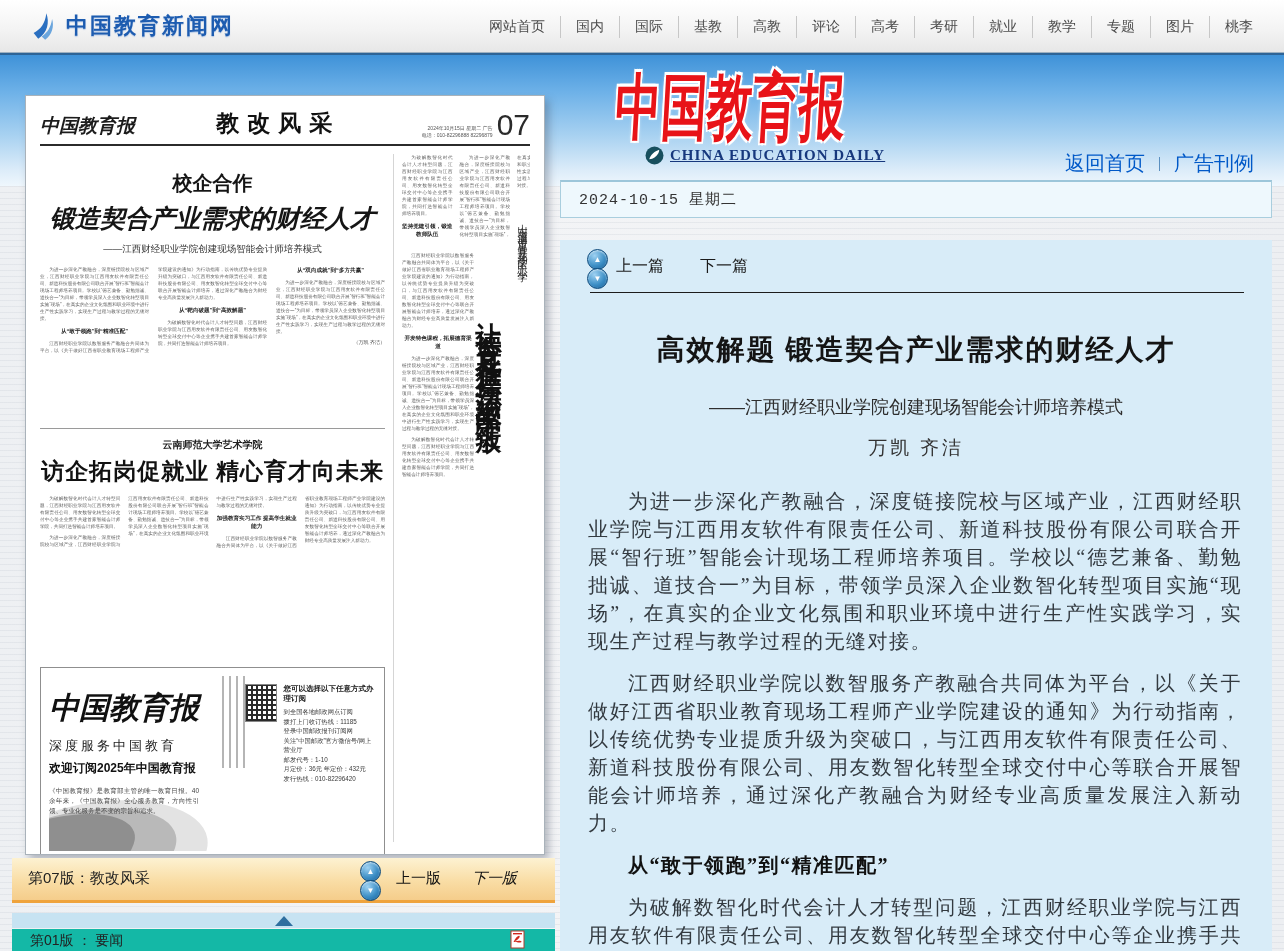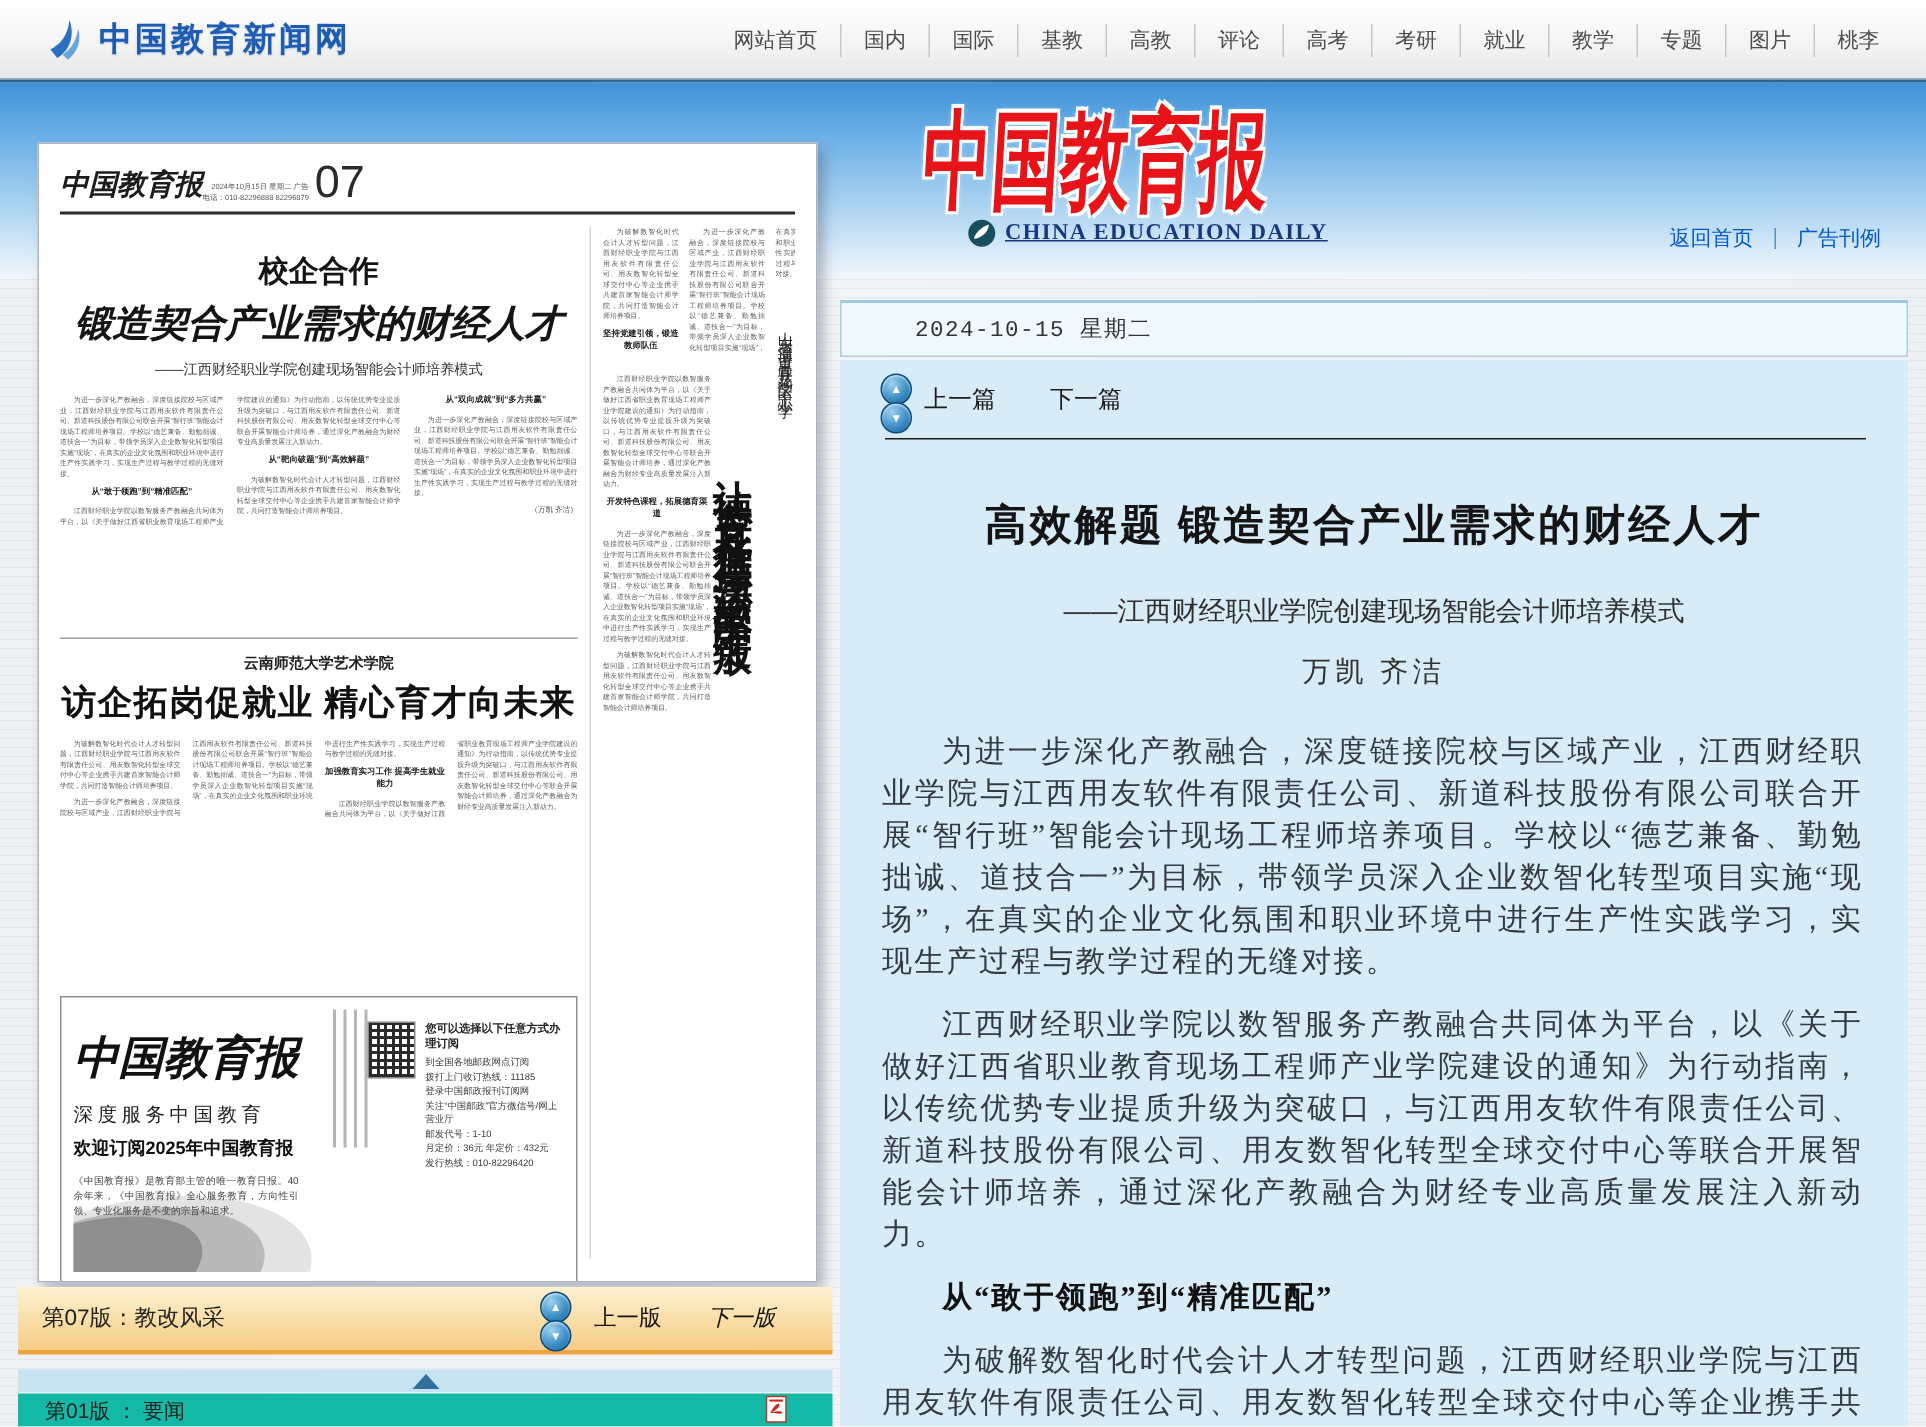--- a/index.html
+++ b/index.html
@@ -26,21 +26,21 @@
   .sky { position:absolute; left:0; top:53px; width:1284px; height:133px;
     border-top:2px solid #2e6496;
     background:linear-gradient(180deg,#3f92d8 0%,#6db1e8 28%,#a9d2f1 62%,#dcecf9 88%,#eff7fd 100%); }
   .mast-brand { position:absolute; left:618px; top:60px; font-family:"Liberation Serif","DejaVu Serif",serif;
     font-weight:bold; font-size:56px; color:#e81318; white-space:nowrap;
     transform:scale(.82,1.28) skewX(-5deg); transform-origin:left top;
     text-shadow:0 0 2px #fff,0 0 4px #fff,2px 2px 0 #fff,-2px -2px 0 #fff,2px -2px 0 #fff,-2px 2px 0 #fff; }
   .mast-en { position:absolute; left:645px; top:146px; display:flex; align-items:center; }
   .mast-en .t { font-family:"Liberation Serif","DejaVu Serif",serif; font-weight:bold;
     font-size:15px; letter-spacing:1px; color:#17387d; margin-left:6px;text-decoration:underline; }
-  .mast-links { position:absolute; right:30px; top:150px; display:flex; align-items:center; font-size:14px; }
+  .mast-links { position:absolute; right:30px; top:150px; display:flex; align-items:center; font-size:20px; }
   .mast-links .lnk { color:#0059c8; cursor:pointer; }
   .mast-links .sep { width:1px; height:14px; background:#5a8fc0; margin:0 14px; }
   
   .newspaper { position:absolute; left:25px; top:95px; width:520px; height:760px;
     background:#fff; border:1px solid #a9b2ba; box-shadow:4px 5px 8px rgba(60,70,90,.35);
     padding:12px 14px; cursor:pointer; overflow:hidden; }
   .np-header { display:flex; align-items:flex-end; border-bottom:2px solid #2b2b2b; padding-bottom:5px; }
   .np-brand { font-family:"Liberation Serif","DejaVu Serif",serif; font-weight:bold; font-style:italic;
     font-size:19px; color:#1c1c1c; white-space:nowrap; }
   .np-section { flex:1; text-align:center; font-size:23px; font-weight:bold; letter-spacing:8px; color:#111; }
@@ -104,23 +104,23 @@
   .bb-icons { position:absolute; left:348px; top:3px; width:22px; z-index:2; }
   .bottom-bar .pv { position:absolute; left:384px; top:11px; font-size:15px; color:#111; cursor:pointer; }
   .bottom-bar .nx { position:absolute; left:460px; top:11px; font-size:15px; color:#111; cursor:pointer;font-style:italic; }
   .collapse-strip { position:absolute; left:12px; top:913px; width:543px; height:15px; background:#c7e3f2; cursor:pointer; }
   .collapse-strip .tri { width:0; height:0; margin:3px auto 0;
     border-left:9px solid transparent; border-right:9px solid transparent; border-bottom:10px solid #2f6f9f; }
   .page-row { position:absolute; left:12px; top:929px; width:543px; height:22px; background:#14b8a6; cursor:pointer; }
   .page-row .lbl { position:absolute; left:18px; top:3px; font-size:14px; color:#222; }
   .pdf-icon { position:absolute; left:498px; top:1px; }
   
-  .date-bar { position:absolute; left:560px; top:200px; width:712px; height:38px;
+  .date-bar { position:absolute; left:560px; top:180px; width:712px; height:38px;
     background:#eef8fd; border:1px solid #a9cede; border-top:2px solid #9cc6da;
-    display:flex; align-items:center;padding-left:31px; }
+    display:flex; align-items:center; }
   .date-bar .d { margin-left:18px; font-size:15px; color:#333; font-family:"Liberation Mono", monospace; letter-spacing:1px; }
   .panel { position:absolute; left:560px; top:240px; width:712px; height:711px;
     background:#d8ecf8; overflow:hidden; }
   .pager { position:relative; height:52px; }
   .pager .plbl { position:absolute; top:16px; font-size:16px; color:#1b1b1b; cursor:pointer; }
   .pager .prev { left:56px; } .pager .next { left:140px; }
   .pg-icons { position:absolute; left:27px; top:9px; width:22px; z-index:2; }
   .circle-btn { width:21px; height:21px; border-radius:50%; display:flex; align-items:center; justify-content:center;
     background:radial-gradient(circle at 35% 30%, #9fd2f2, #3d8fc6 55%, #135a92);
     border:1px solid #0d4a7c; box-shadow:inset 0 1px 2px rgba(255,255,255,.7); cursor:pointer; }
@@ -177,20 +177,21 @@
 </div>
 <div class="mast-links">
   <span class="lnk">返回首页</span>
   <span class="sep"></span>
   <span class="lnk">广告刊例</span>
 </div>
 
 <div class="newspaper">
   <div class="np-header">
     <span class="np-brand">中国教育报</span>
+    <span class="np-section">教改风采</span>
     <span class="np-hright">
       <span class="np-dates">
         <span>2024年10月15日 星期二 广告</span><br>
         <span>电话：010-82296888 82296879</span>
       </span>
       <span class="np-pageno">07</span>
     </span>
   </div>
   <div class="np-main">
     <div class="np-left">

